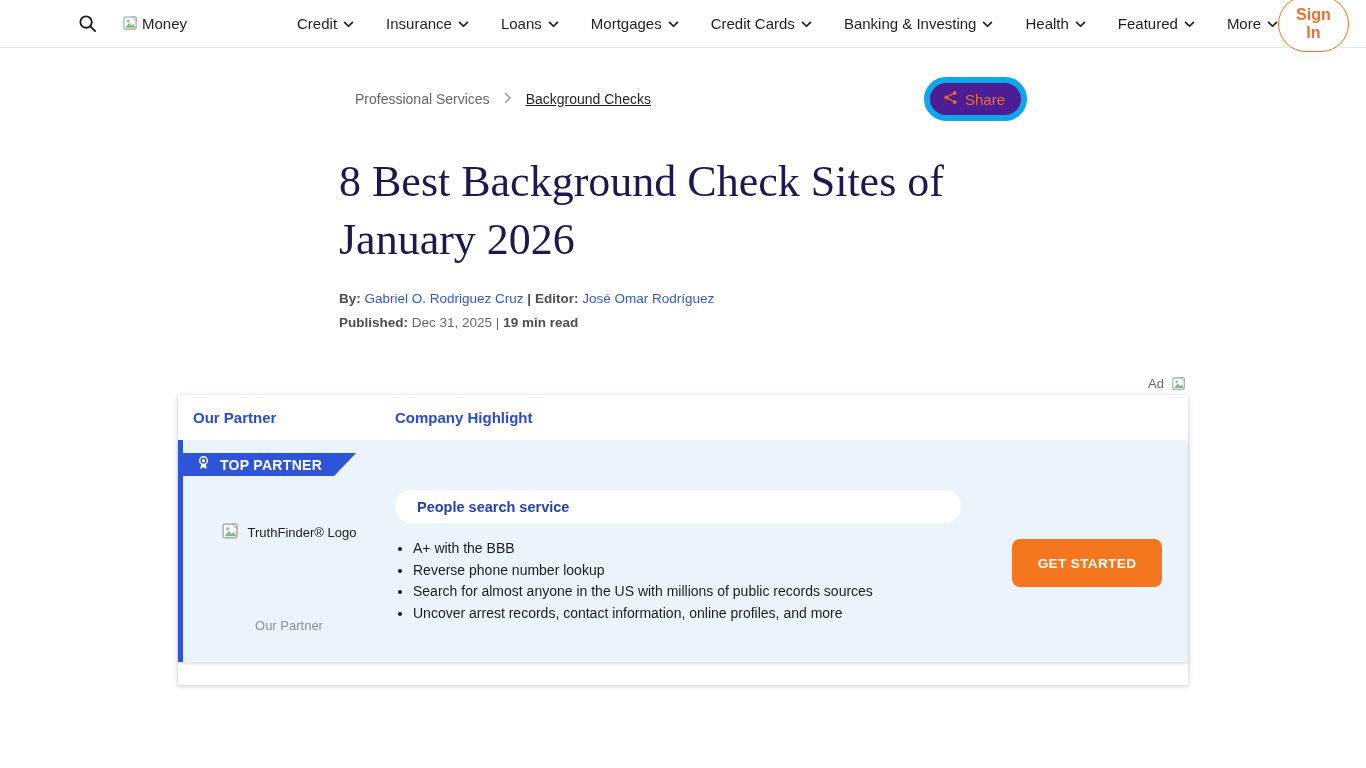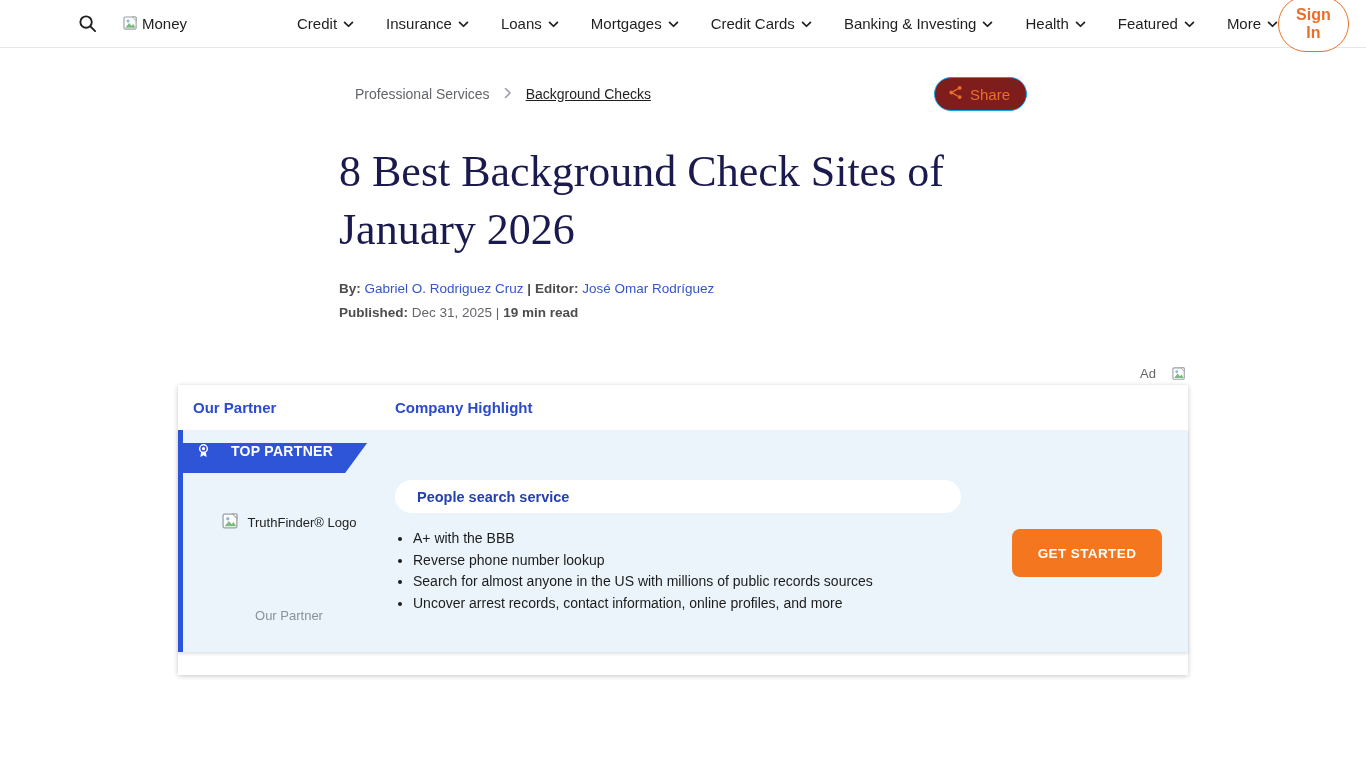--- a/index.html
+++ b/index.html
@@ -24,50 +24,50 @@
   .container { width:688px; margin:0 auto; }
   .disclosure { margin-top:28px; background:#ececec; padding:13px 30px;
     text-align:center; font-size:13px; line-height:18px; color:#5f6368; }
   .disclosure a { color:#3a57d7; text-decoration:none; cursor:pointer; }
 
   .crumbrow { margin-top:29px; display:flex; align-items:center;
     justify-content:space-between; }
   .breadcrumb { display:flex; align-items:center; gap:14px; font-size:14px;margin-left:16px; }
   .crumb-parent { color:#63666a; }
   .crumb-current { color:#1f1f1f; text-decoration:underline; cursor:pointer; }
-  .share-btn { display:flex; align-items:center; gap:7px; border:1px solid #0ea5e9;
+  .share-btn { display:flex; align-items:center; gap:7px; border:6px solid #0ea5e9;
     color:#e8702a; border-radius:999px; padding:7px 16px 7px 13px; font-size:15px;
-    background:#7f1d1d; cursor:pointer; }
+    background:#4c1d95; cursor:pointer; }
 
   .page-title { margin-top:32px; max-width:682px;
     font-family:"Liberation Serif","DejaVu Serif",serif; font-weight:400;
     font-size:44px; line-height:58px; color:#1a1a4e; }
 
   .byline { margin-top:22px; font-size:13.5px; color:#63666a; }
   .byline .lbl { font-weight:bold; color:#4d4d4d; }
   .byline a { color:#3556c9; text-decoration:none; cursor:pointer; }
   .pubrow { margin-top:9px; font-size:13.5px; color:#63666a; }
   .pubrow .lbl { font-weight:bold; color:#4d4d4d; }
   .pubrow .strong { font-weight:bold; color:#4d4d4d; }
 
   
   .table-zone { width:1010px; margin:46px auto 0 auto; }
-  .ad-row { display:flex; justify-content:flex-end; align-items:center; gap:16px;
+  .ad-row { display:flex; justify-content:flex-end; align-items:center; gap:8px;
     font-size:13px; color:#63666a; margin-bottom:4px; padding-right:2px; }
   .ptable { background:#fff; box-shadow:0 1px 5px rgba(0,0,0,0.22); }
   .thead { display:flex; align-items:center; height:45px; background:#fff; }
   .th1 { width:217px; padding-left:15px; font-size:15px; font-weight:bold; color:#2b4bce; }
   .th2 { flex:1; font-size:15px; font-weight:bold; color:#2b4bce; }
 
   .prow { position:relative; height:222px; background:#ebf4fb;
     border-left:5px solid #2e54d8; box-shadow:0 2px 3px rgba(0,0,0,0.12);
     display:flex; }
-  .ribbon { position:absolute; top:13px; left:0; height:30px; background:#2e54d8;
+  .ribbon { position:absolute; top:13px; left:0; height:23px; background:#2e54d8;
     color:#fff; font-size:14px; font-weight:bold; letter-spacing:0.3px;
-    display:flex; align-items:flex-start; gap:20px; padding:0 34px 0 13px;
+    display:flex; align-items:center; gap:9px; padding:0 34px 0 13px;
     clip-path:polygon(0 0,100% 0,calc(100% - 22px) 100%,0 100%); cursor:pointer; }
   .leftcol { position:relative; width:212px; }
   .logo-block { position:absolute; top:83px; left:0; width:100%;
     display:flex; align-items:flex-end; justify-content:center; gap:9px;
     font-size:13px; color:#222; }
   .partner-caption { position:absolute; bottom:29px; left:0; width:100%;
     text-align:center; font-size:13px; color:#8b9197; }
   .rightcol { flex:1; padding-top:50px; position:relative; }
   .pill { width:566px; height:33px; background:#fff; border-radius:17px;
     display:flex; align-items:center; padding-left:22px;

